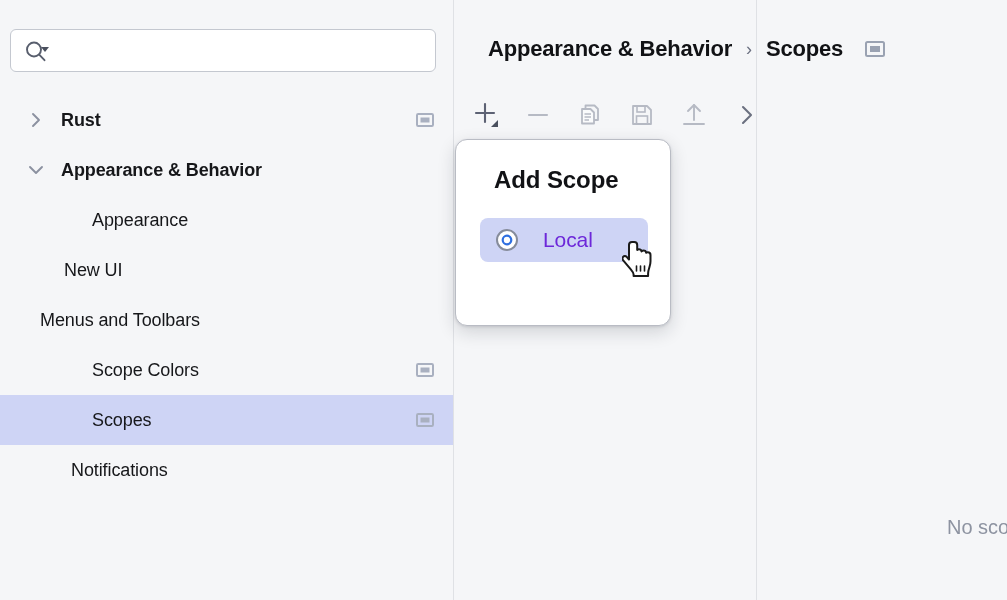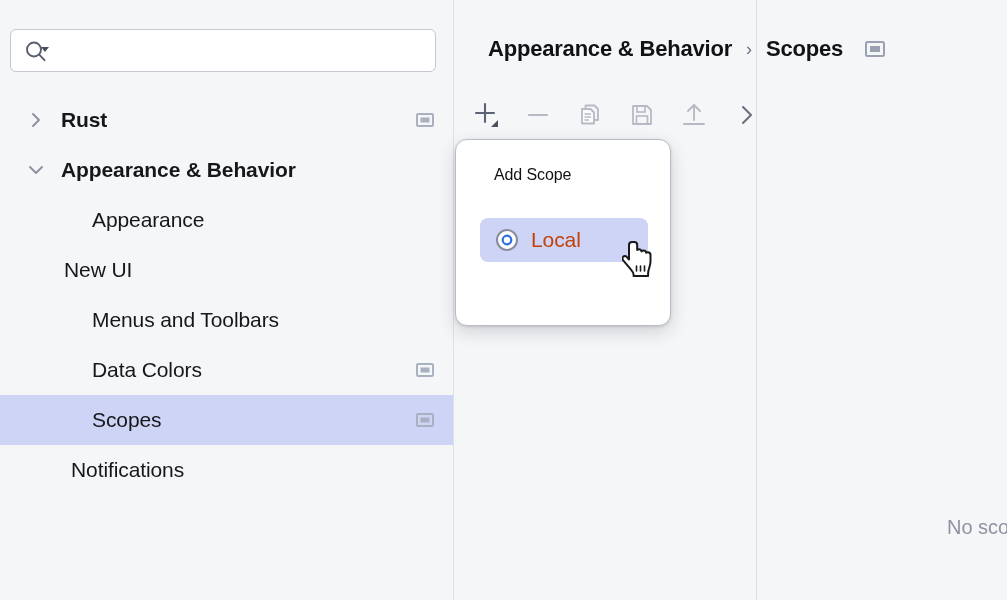--- a/index.html
+++ b/index.html
@@ -90,21 +90,21 @@
   }
   .tree-chevron {
     position: absolute;
     width: 22px;
     height: 22px;
     display: flex;
     align-items: center;
     justify-content: center;
   }
   .tree-label {
-    font-size: 21px;
+    font-size: 18px;
     color: #16171a;
     white-space: nowrap;
     letter-spacing: -0.1px;
   }
   .tree-label.bold { font-weight: bold; }
   .badge-icon {
     position: absolute;
     right: 20px;
     width: 18px;
     height: 14px;
@@ -194,44 +194,44 @@
     border: 1px solid #b9bcc4;
     border-radius: 12px;
     box-shadow: 0 6px 18px rgba(20,25,40,0.16), 0 1px 3px rgba(20,25,40,0.12);
     box-sizing: border-box;
     overflow: hidden;
   }
   .popup-title {
     position: absolute;
     left: 38px;
     top: 26px;
-    font-size: 16px;
-    font-weight: normal;
+    font-size: 24px;
+    font-weight: bold;
     color: #111215;
     white-space: nowrap;
     letter-spacing: -0.1px;
   }
   .popup-item {
     position: absolute;
     left: 24px;
     width: 168px;
     height: 44px;
     display: flex;
     align-items: center;
     border-radius: 8px;
     box-sizing: border-box;
     padding-left: 15px;
   }
   .popup-item.highlight {
     background: #ced4f5;
   }
   .popup-item-label {
     font-size: 21px;
-    color: #c2410c;
-    margin-left: 12px;
+    color: #6d28d9;
+    margin-left: 24px;
     white-space: nowrap;
     letter-spacing: -0.1px;
   }
   .radio-icon { width: 24px; height: 24px; flex: none; }
 
   .cursor {
     position: absolute;
     left: 622px;
     top: 240px;
     width: 34px;
@@ -278,24 +278,24 @@
           </span>
           <span class="tree-label bold" style="margin-left: 61px;">Appearance &amp; Behavior</span>
         </div>
         <div class="tree-row">
           <span class="tree-label" style="margin-left: 92px;">Appearance</span>
         </div>
         <div class="tree-row">
           <span class="tree-label" style="margin-left: 64px;">New UI</span>
         </div>
         <div class="tree-row">
-          <span class="tree-label" style="margin-left: 92px;">Menus and Toolbars</span>
-        </div>
-        <div class="tree-row">
-          <span class="tree-label" style="margin-left: 92px;">Data Colors</span>
+          <span class="tree-label" style="margin-left: 40px;">Menus and Toolbars</span>
+        </div>
+        <div class="tree-row">
+          <span class="tree-label" style="margin-left: 92px;">Scope Colors</span>
           <span class="badge-icon"><svg width="18" height="14" viewBox="0 0 18 14">
               <rect x="1" y="1" width="16" height="12" rx="1.2" fill="none" stroke="#a9b0c0" stroke-width="2"></rect>
               <rect x="4.5" y="4.5" width="9" height="5" fill="#a9b0c0"></rect>
             </svg></span>
         </div>
         <div class="tree-row selected">
           <span class="tree-label" style="margin-left: 92px;">Scopes</span>
           <span class="badge-icon"><svg width="18" height="14" viewBox="0 0 18 14">
               <rect x="1" y="1" width="16" height="12" rx="1.2" fill="none" stroke="#a9b0c0" stroke-width="2"></rect>
               <rect x="4.5" y="4.5" width="9" height="5" fill="#a9b0c0"></rect>

